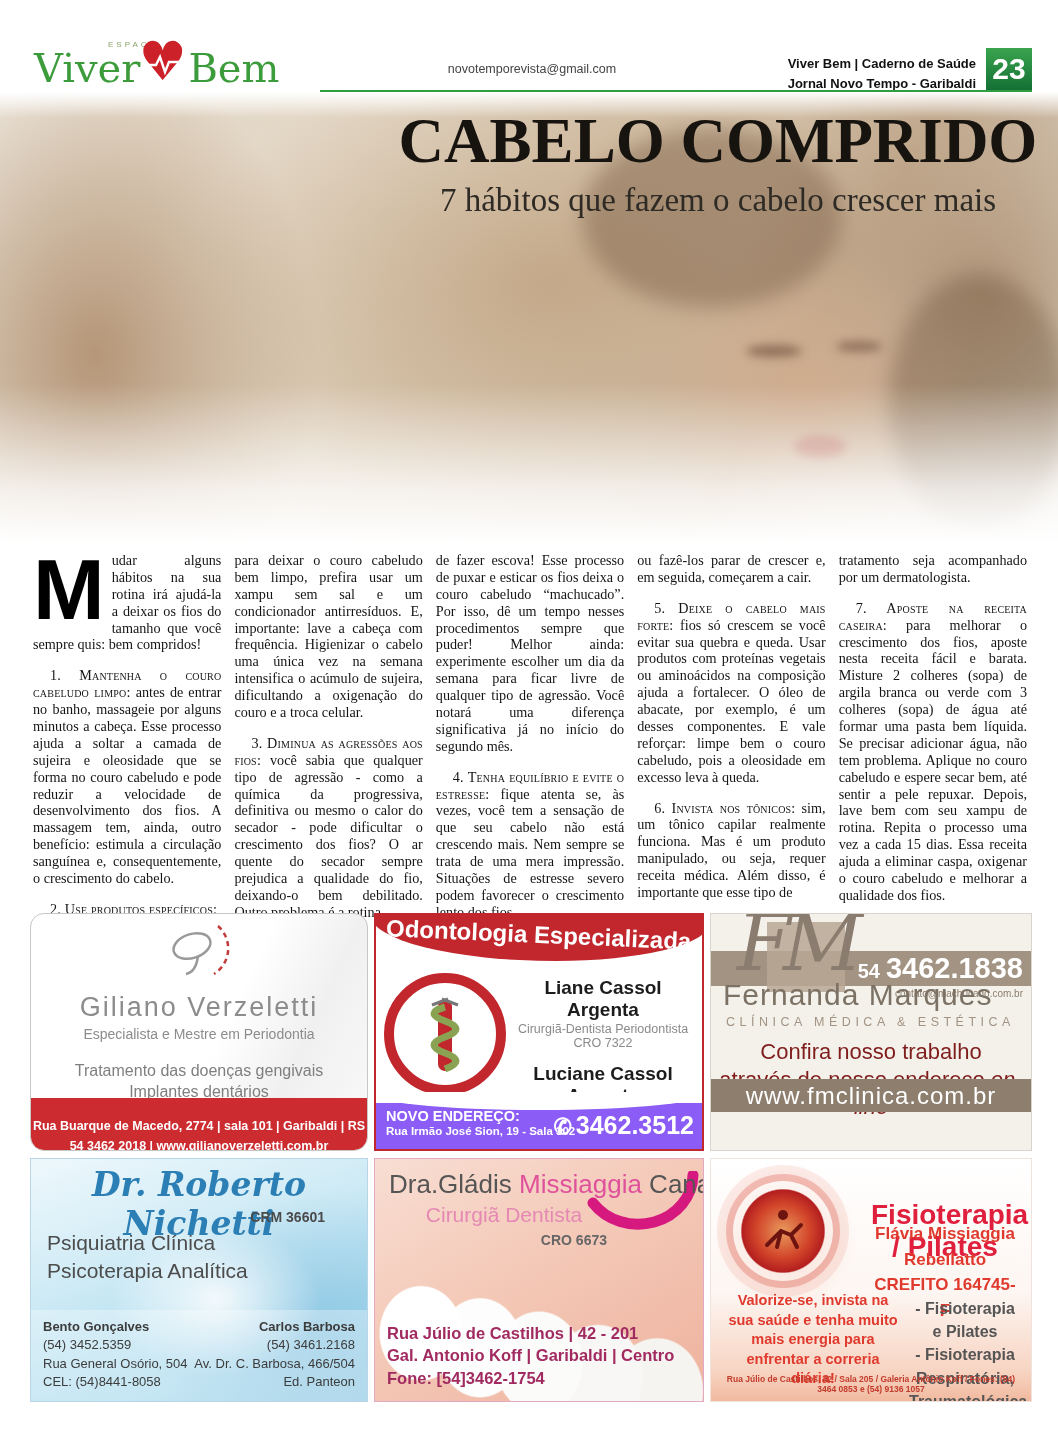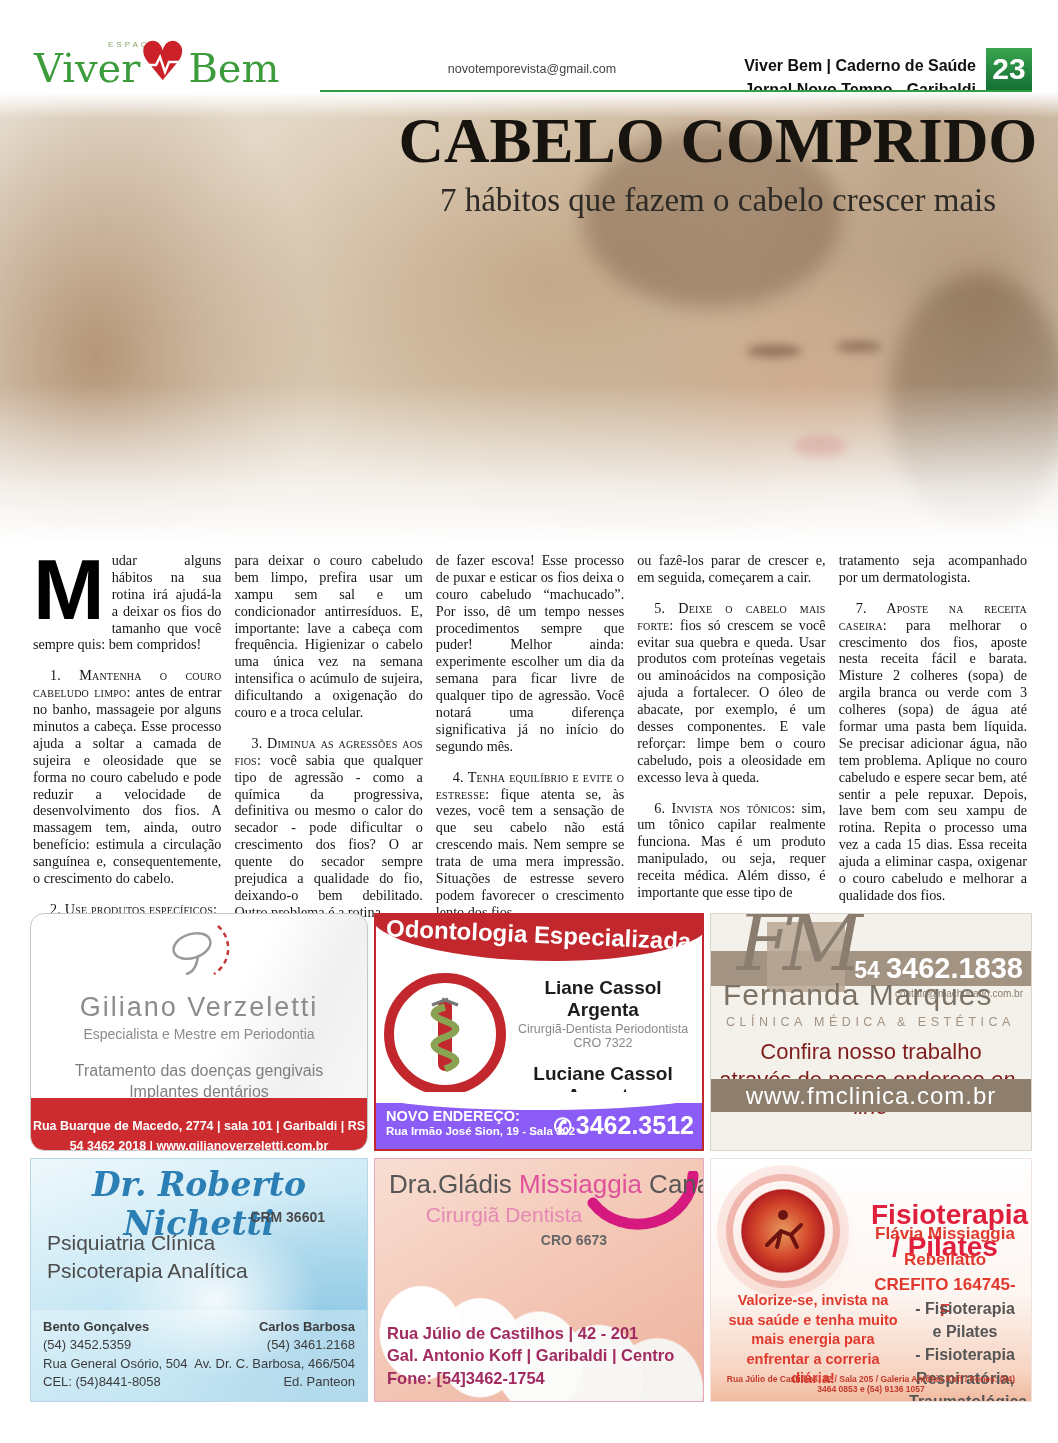--- a/index.html
+++ b/index.html
@@ -9,21 +9,21 @@
 
   
   .header { position:absolute; top:46px; left:32px; right:26px; height:48px; }
   .logo { position:absolute; left:2px; top:-12px; width:300px; height:64px; }
   .logo-top { position:absolute; left:74px; top:6px; font-size:8px; letter-spacing:3px; color:#8aa46c; }
   .logo-words { position:absolute; left:0; top:10px; font-family:"DejaVu Serif", serif; font-size:40px; color:#3c9c3c; white-space:nowrap; }
   .logo-heart { position:relative; display:inline-block; width:52px; height:46px; vertical-align:-8px; margin:0 -2px; }
   .logo-heart .heart-glyph { position:absolute; left:0; top:-14px; font-size:54px; color:#cc2128; font-family:"DejaVu Sans", sans-serif; }
   .logo-heart svg { position:absolute; left:8px; top:8px; }
   .header-email { position:absolute; left:0; right:0; top:16px; text-align:center; font-size:12.5px; color:#444; }
-  .masthead { position:absolute; right:56px; top:8px; text-align:right; font-size:16px; font-weight:bold; color:#111; line-height:1.5; }
+  .masthead { position:absolute; right:56px; top:8px; text-align:right; font-size:13px; font-weight:bold; color:#111; line-height:1.5; }
   .page-number { position:absolute; right:0; top:2px; width:46px; height:42px; background:linear-gradient(180deg,#3aa44e 0%,#147035 100%); color:#fff; font-size:30px; font-weight:bold; display:flex; align-items:center; justify-content:center; }
   .green-rule { position:absolute; left:288px; right:0; bottom:0; height:4px; background:#2f9e41; }
 
   
   .hero { position:absolute; top:92px; left:0; width:1058px; height:452px; overflow:hidden;
     background:
       radial-gradient(ellipse 250px 210px at 76% 66%, rgba(208,172,142,.95) 0%, rgba(208,172,142,0) 68%),
       radial-gradient(ellipse 520px 330px at 52% 42%, rgba(193,164,131,.85) 0%, rgba(193,164,131,0) 70%),
       radial-gradient(ellipse 340px 460px at 9% 58%, rgba(176,143,111,.9) 0%, rgba(176,143,111,0) 66%),
       radial-gradient(ellipse 420px 280px at 30% 16%, rgba(228,216,199,.95) 0%, rgba(228,216,199,0) 70%),
@@ -82,21 +82,21 @@
   .od-f-addr { font-size:11.5px; font-weight:bold; margin-top:1px; }
   .od-f-right { position:absolute; right:8px; top:8px; font-size:25px; font-weight:bold; }
   .od-phone-icon { font-size:22px; margin-right:4px; }
 
   
   .ad-fm { background:#f4f1ea; border:1px solid #d9d5cc; }
   .fm-band { position:absolute; top:37px; left:0; right:0; height:35px; background:#a29383; }
   .fm-square { position:absolute; left:56px; top:8px; width:78px; height:70px; background:#b9a795; opacity:.85; }
   .fm-monogram { position:absolute; left:26px; top:-16px; font-family:"DejaVu Serif", serif; font-style:italic; font-size:78px; color:#8a7c6e; letter-spacing:-8px; }
   .fm-phone { position:absolute; right:8px; top:38px; color:#fff; font-weight:bold; white-space:nowrap; }
-  .fm-phone .pfx { font-size:23px; margin-right:6px; }
+  .fm-phone .pfx { font-size:20px; margin-right:6px; }
   .fm-phone .num { font-size:29px; }
   .fm-email { position:absolute; right:8px; top:74px; font-size:10px; color:#8a7d6f; }
   .fm-name { position:absolute; left:12px; top:64px; font-size:30px; color:#7b7265; letter-spacing:1px; }
   .fm-sub { position:absolute; left:15px; top:101px; font-size:12.5px; letter-spacing:4.5px; color:#a29383; }
   .fm-promo { position:absolute; left:0; right:0; top:124px; text-align:center; font-size:22px; color:#7f1d1d; line-height:1.25; }
   .fm-promo .it { font-style:italic; }
   .fm-site { position:absolute; left:0; right:0; top:165px; height:33px; background:#8d7e6e; color:#fff; font-size:24px; text-align:center; line-height:33px; letter-spacing:1px; }
   .fm-footer { position:absolute; left:0; right:0; top:202px; text-align:center; font-size:9px; color:#8b8178; line-height:1.35; }
 
   

